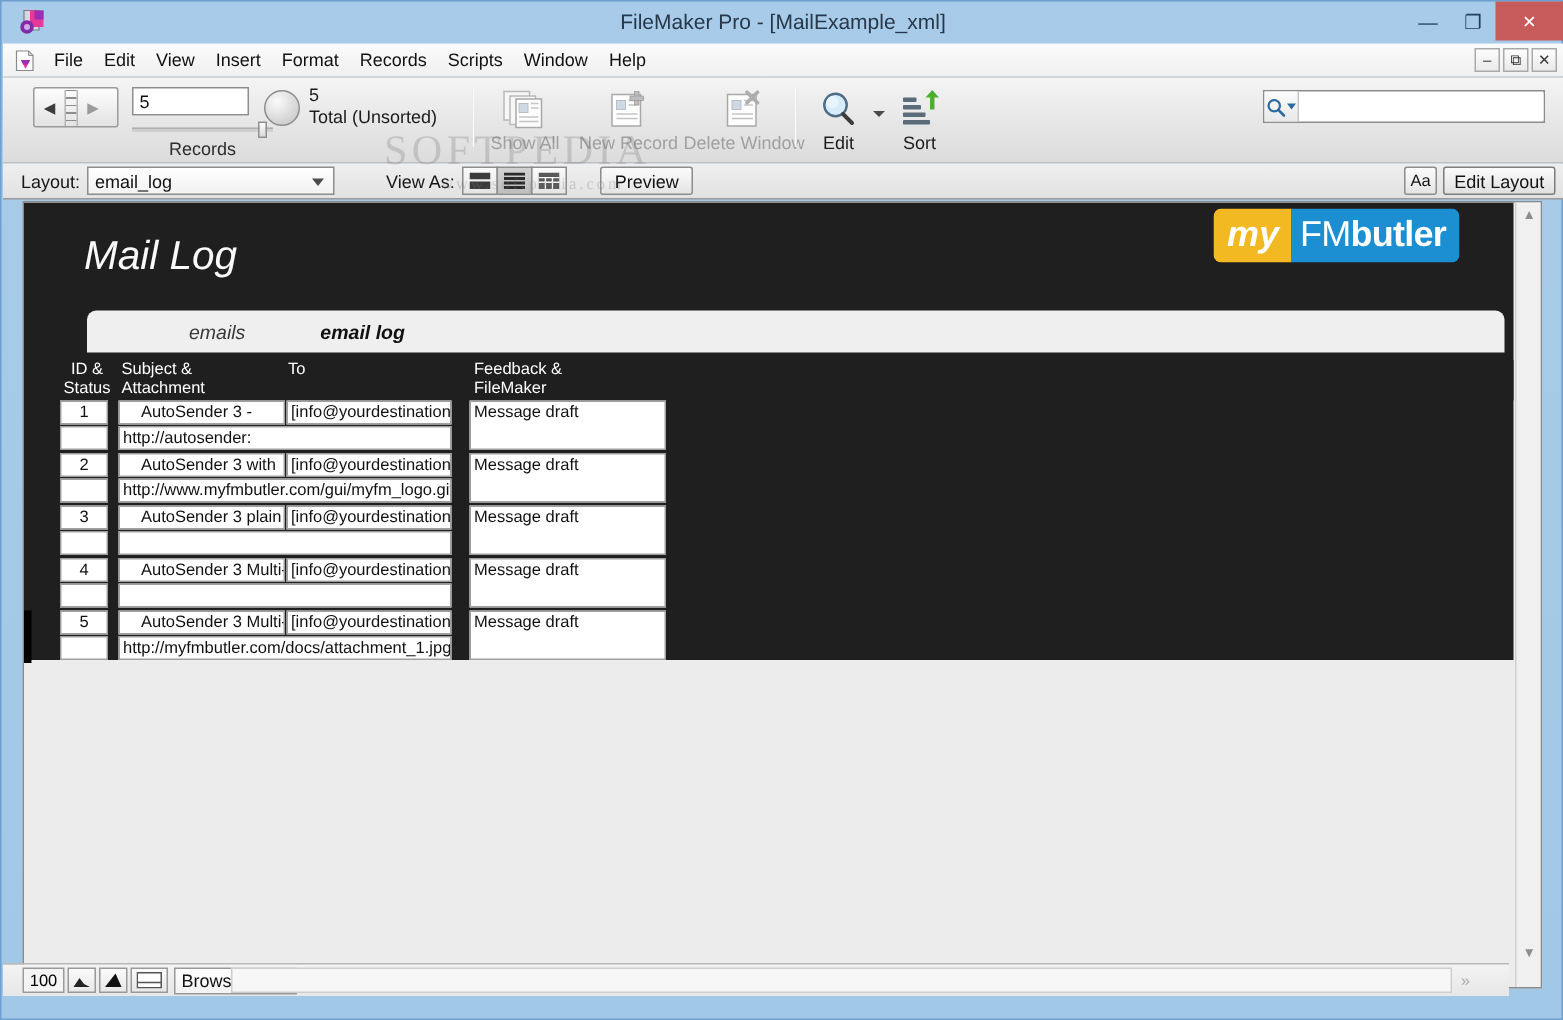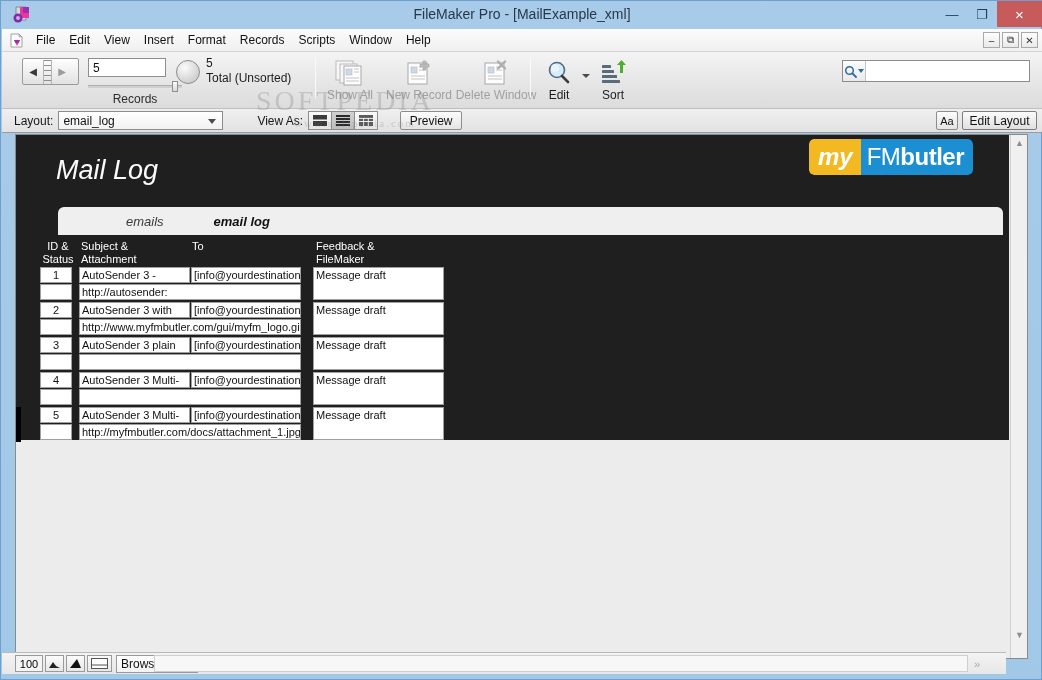--- a/index.html
+++ b/index.html
@@ -275,41 +275,41 @@
     position: absolute; left: 0px; top: 0px; width: 5px; height: 35px;
   }
   .rec-marker.current { background: #000000; }
   .cell-box {
     position: absolute; background: #ffffff; border: 1px solid #9f9f9f;
     font-size: 11px; color: #111; font-family: "Liberation Sans", sans-serif;
     overflow: hidden; white-space: nowrap;
   }
   .id-box    { left: 24px;  width: 32px; height: 16px; text-align: center; line-height: 14px; }
   .stat-box  { left: 24px;  width: 32px; height: 16px; top: 17px; }
-  .subj-box  { left: 63px;  width: 111px; height: 16px; padding-left: 2px; line-height: 14px; }
+  .subj-box  { left: 63px;  width: 111px; height: 16px; padding-left: 14px; line-height: 14px; }
   .attach-box{ left: 63px;  width: 222px; height: 16px; top: 17px; padding-left: 2px; line-height: 14px; }
   .to-box    { left: 175px; width: 110px; height: 16px; padding-left: 2px; line-height: 14px; }
   .fb-box    { left: 297px; width: 131px; height: 33px; padding-left: 2px; line-height: 14px; }
 
   
   #vscroll {
     position: absolute; right: -1px; top: -1px; width: 18px; height: 527px;
     background: #f0f0f0; border-left: 1px solid #d0d0d0;
   }
   .sb-arrow {
     position: absolute; left: 0; width: 17px; height: 17px;
     display: flex; align-items: center; justify-content: center;
     color: #8d8d8d; font-size: 9px;
   }
   #vs-up { top: 0; }
   #vs-down { bottom: 18px; }
 
   
   #statusbar {
-    position: absolute; left: 1px; bottom: 5px; width: 1004px; height: 22px;
+    position: absolute; left: 1px; bottom: 15px; width: 1004px; height: 22px;
     background: linear-gradient(to bottom,#f3f3f3,#e7e7e7);
     border-top: 1px solid #b9b9b9;
     display: flex; align-items: center;
   }
   #zoom-level {
     margin-left: 13px; width: 28px; height: 17px;
     border: 1px solid #9a9a9a; background: #f4f4f4;
     font-size: 11px; display: flex; align-items: center; justify-content: center;
   }
   .zoom-btn {

